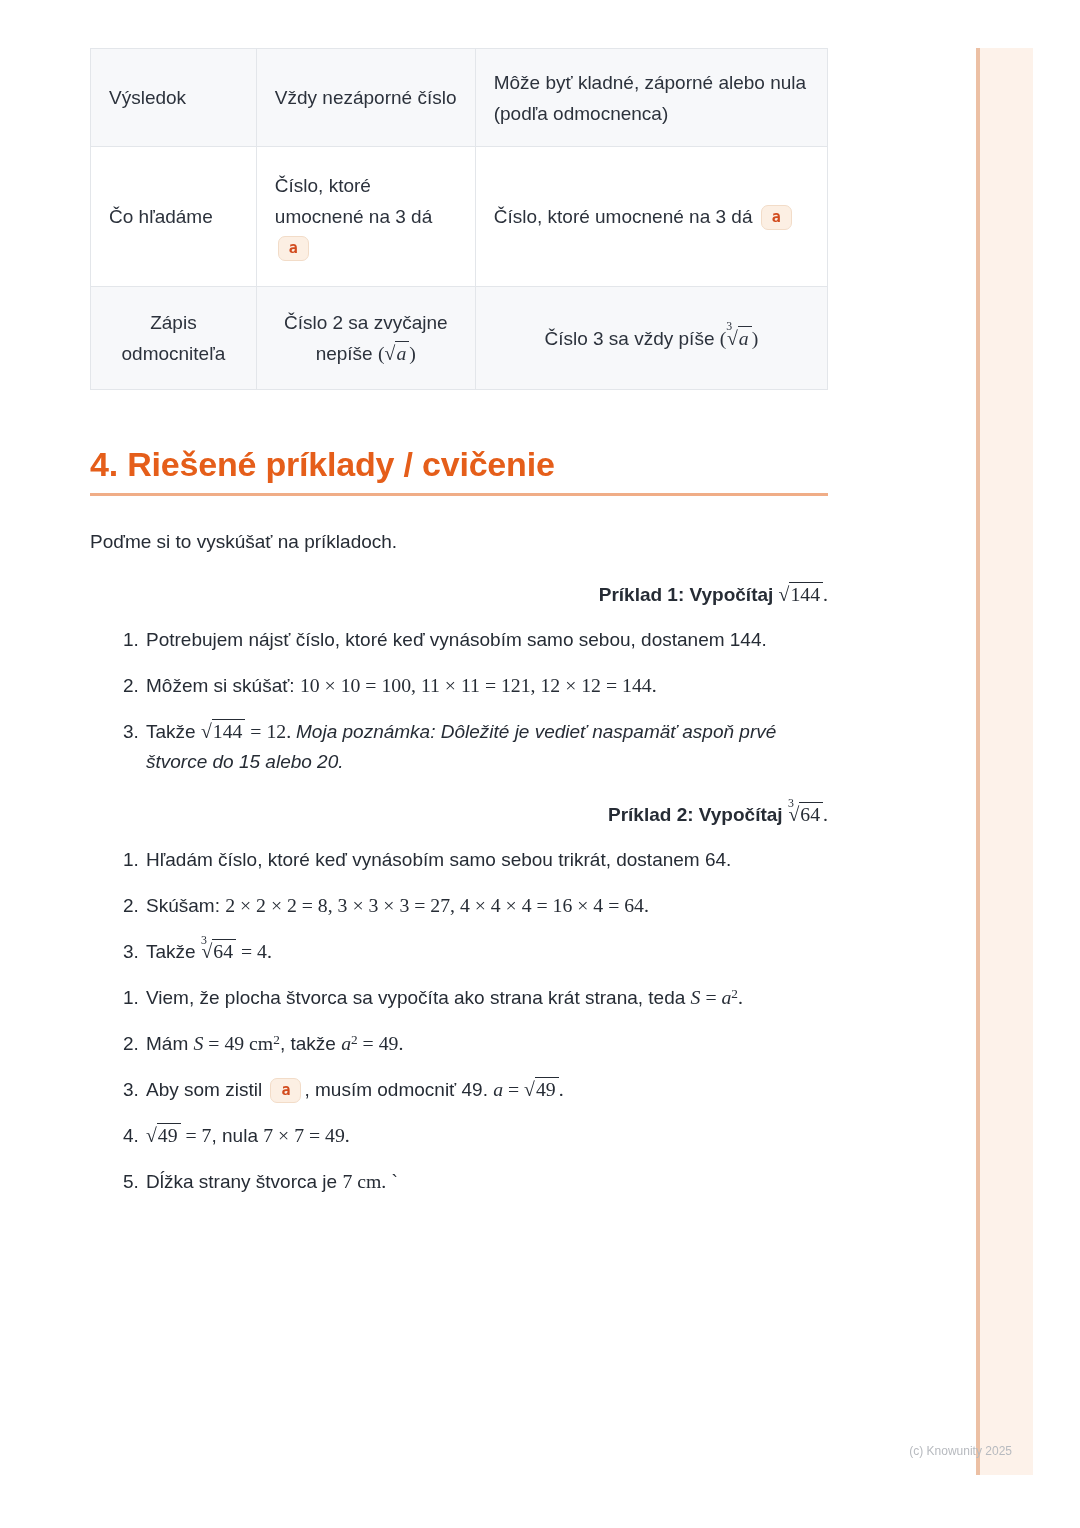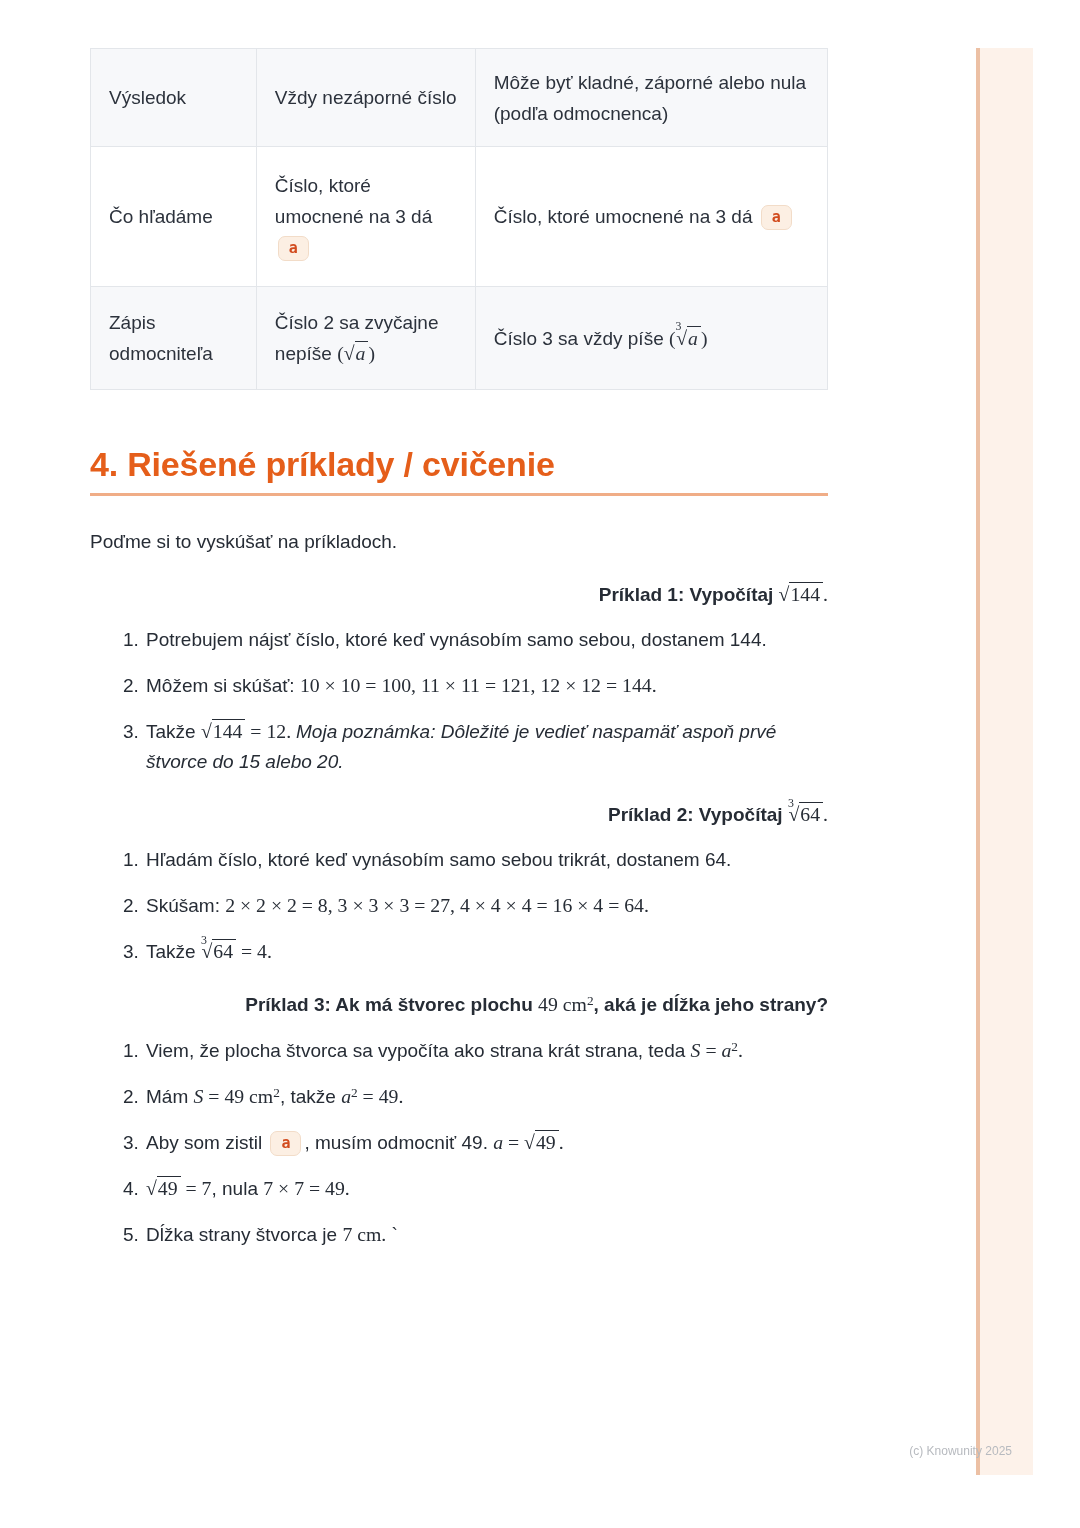--- a/index.html
+++ b/index.html
@@ -14,21 +14,21 @@
 
   
   table.cmp { border-collapse:collapse; width:100%; table-layout:fixed; }
   table.cmp col.c1 { width:22.5%; }
   table.cmp col.c2 { width:29.7%; }
   table.cmp col.c3 { width:47.8%; }
   table.cmp td { border:1px solid #e3e6ea; padding:12px 18px; vertical-align:middle;
                  font-size:19px; line-height:31px; color:#2c323c; background:#ffffff; }
   table.cmp tr.r1 { height:98px; }
   table.cmp tr.r2 { height:140px; }
-  table.cmp tr.r3 { height:103px; }
+  table.cmp tr.r3 { height:103px;text-align:center; }
   table.cmp tr.odd td { background:#f7f8fa; }
 
   
   .sec-title { margin:52px 0 2px; font-size:34px; line-height:44px; font-weight:700;
                color:#e55e1a; letter-spacing:-0.2px; }
   .sec-underline { margin-top:7px; height:3px; background:#f0ad87; }
 
   .intro { margin:31px 0 0; line-height:30px; }
 
   .ex-title { margin:22px 0 0; font-weight:700; line-height:30px;text-align:right; }
@@ -99,21 +99,20 @@
       <li><span>Takže </span><span class="sqrt"><span class="sign">√</span><span class="rad">144</span></span><span class="m"> = 12. </span><span class="i">Moja poznámka: Dôležité je vedieť naspamäť aspoň prvé štvorce do 15 alebo 20.</span></li>
     </ol>
 
     <p class="ex-title"><span>Príklad 2: Vypočítaj </span><span class="sqrt"><sup class="idx">3</sup><span class="sign">√</span><span class="rad">64</span></span><span class="m">.</span></p>
     <ol class="ex-list">
       <li><span>Hľadám číslo, ktoré keď vynásobím samo sebou trikrát, dostanem 64.</span></li>
       <li><span>Skúšam: </span><span class="m">2 × 2 × 2 = 8, 3 × 3 × 3 = 27, 4 × 4 × 4 = 16 × 4 = 64.</span></li>
       <li><span>Takže </span><span class="sqrt"><sup class="idx">3</sup><span class="sign">√</span><span class="rad">64</span></span><span class="m"> = 4.</span></li>
     </ol>
 
-    <p class="ex-title"><span>Príklad 3: Ak má štvorec plochu </span><span class="m">49 cm</span><span class="sup">2</span><span>, aká je dĺžka jeho strany?</span></p>
     <ol class="ex-list">
       <li><span>Viem, že plocha štvorca sa vypočíta ako strana krát strana, teda </span><span class="mi">S</span><span class="m"> = </span><span class="mi">a</span><span class="sup">2</span><span class="m">.</span></li>
       <li><span>Mám </span><span class="mi">S</span><span class="m"> = 49 cm</span><span class="sup">2</span><span>, takže </span><span class="mi">a</span><span class="sup">2</span><span class="m"> = 49.</span></li>
       <li><span>Aby som zistil </span><span class="badge">a</span><span>, musím odmocniť 49. </span><span class="mi">a</span><span class="m"> = </span><span class="sqrt"><span class="sign">√</span><span class="rad">49</span></span><span class="m">.</span></li>
       <li><span class="sqrt"><span class="sign">√</span><span class="rad">49</span></span><span class="m"> = 7</span><span>, nula </span><span class="m">7 × 7 = 49.</span></li>
       <li><span>Dĺžka strany štvorca je </span><span class="m">7 cm.</span><span> `</span></li>
     </ol>
 
   </div>
 

